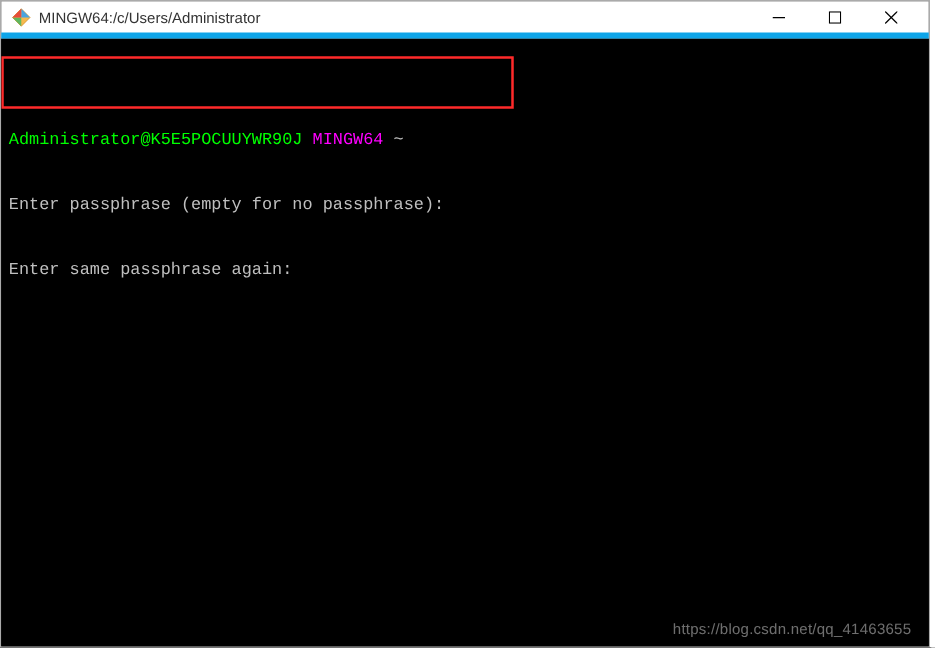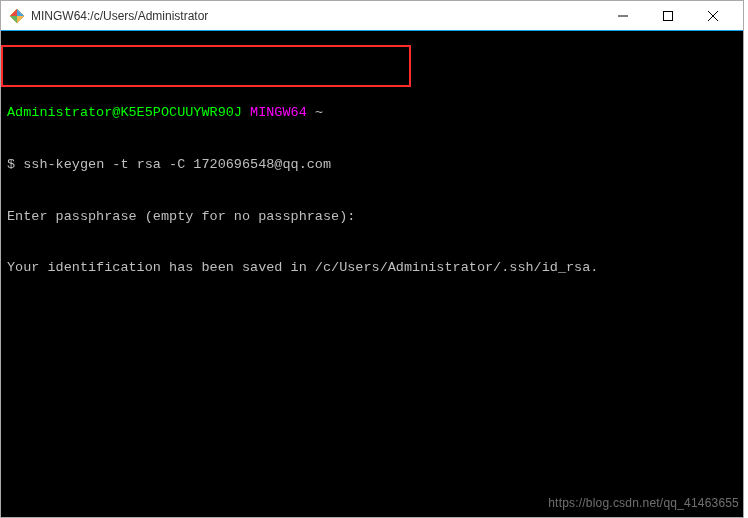--- a/index.html
+++ b/index.html
@@ -18,21 +18,21 @@
       display: flex;
       flex-direction: column;
       background: #000;
     }
     .titlebar {
       height: 30px;
       background: #fff;
       display: flex;
       align-items: center;
       padding: 0 8px;
-      border-bottom: 1px solid #0ea5e9;
+      border-bottom: 5px solid #0ea5e9;
       color: #000;
       flex-shrink: 0;
     }
     .titlebar .icon {
       width: 16px;
       height: 16px;
       margin-right: 6px;
       position: relative;
     }
     .titlebar .icon svg { width: 16px; height: 16px; }
@@ -73,21 +73,21 @@
     .green { color: #00ff00; }
     .magenta { color: #ff00ff; }
     .white { color: #bfbfbf; }
     .redbox {
       position: absolute;
       border: 2px solid #ff2a2a;
       pointer-events: none;
     }
     .watermark {
       position: absolute;
-      right: 4px;
+      right: 14px;
       bottom: 6px;
       color: rgba(200,200,200,0.55);
       font-family: Arial, sans-serif;
       font-size: 12px;
       letter-spacing: 0.2px;
     }
     .rightcrop {
       position: absolute;
       right: 0;
       top: 0;
@@ -128,23 +128,22 @@
             <line x1="10" y1="0" x2="0" y2="10" stroke="#000" stroke-width="1"></line>
           </svg>
       </div>
     </div>
   </div>
 
   <div class="terminal">
     <div class="redbox" style="left:0px; top:14px; width:410px; height:42px;"></div>
 
     <div class="line"><span class="green">Administrator@K5E5POCUUYWR90J</span> <span class="magenta">MINGW64</span> <span class="white">~</span></div>
-    <div class="line"><span class="white">$</span> <span class="white">ssh-keygen -t rsa -C 1720696548@qq.com</span></div>
     <div class="line white">Enter passphrase (empty for no passphrase):</div>
-    <div class="line white">Your identification has been saved in /c/Users/Administrator/.ssh/id_rsa.</div>
+    <div class="line white">Enter same passphrase again:</div>
     
     
     
     
     
     
     
     
     
     

